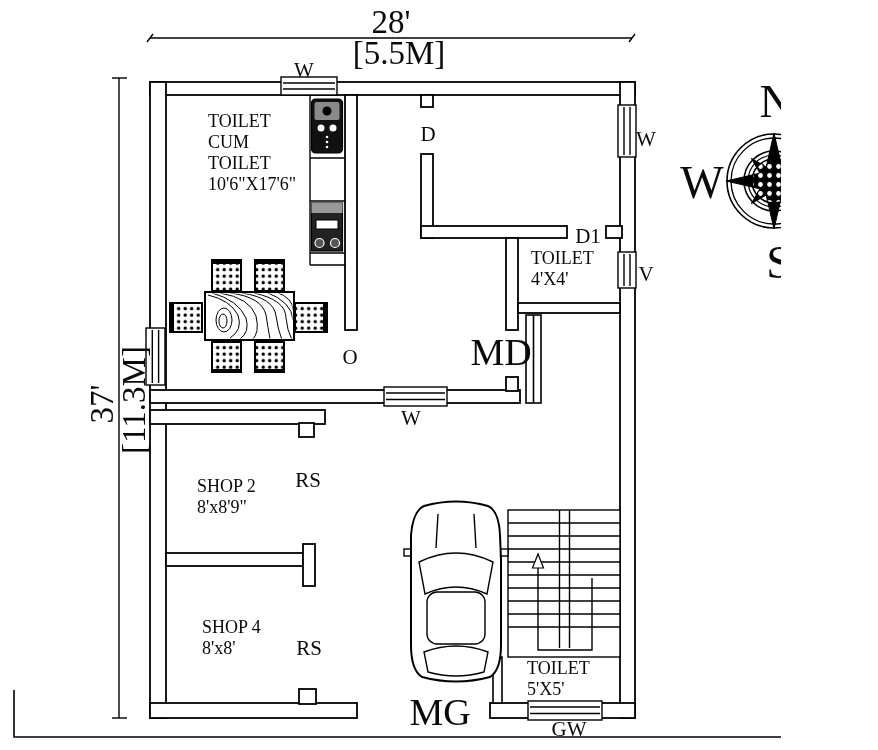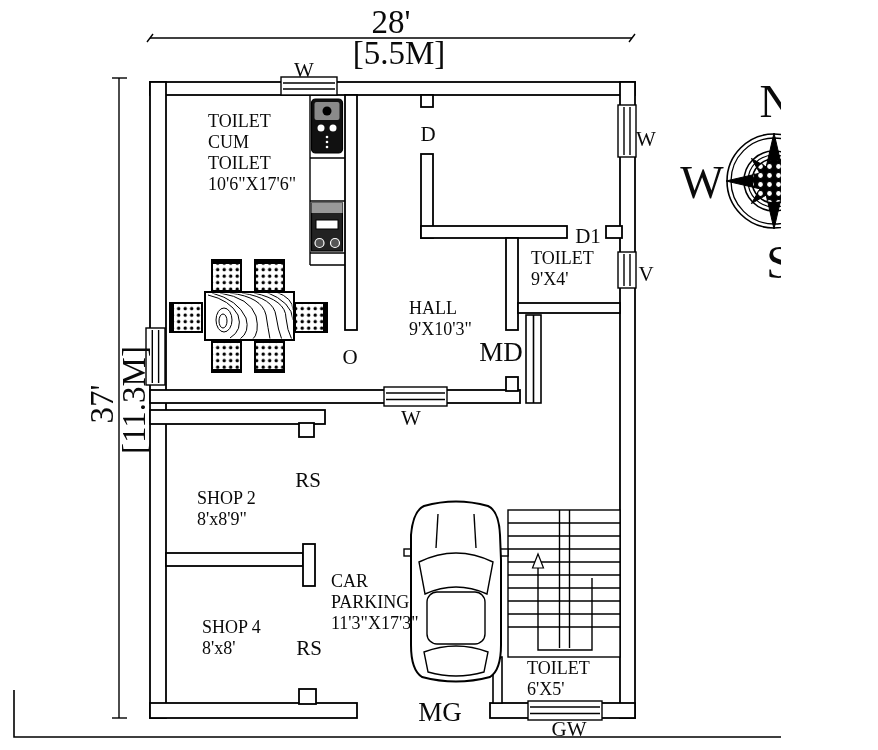--- a/index.html
+++ b/index.html
@@ -4,21 +4,21 @@
 <style>
   html,body{margin:0;padding:0;background:#fff;}
   #stage{position:relative;width:781px;height:750px;background:#fff;overflow:hidden;
          font-family:"Liberation Serif","DejaVu Serif",serif;color:#000;}
   #plan-svg{position:absolute;left:0;top:0;}
   .lbl{position:absolute;white-space:nowrap;color:#0a0a0a;}
   .ctr{transform:translate(-50%,-50%);}
   .rot{transform:translate(-50%,-50%) rotate(-90deg);}
   .f-room{font-size:18px;line-height:21px;}
   .f-marker{font-size:21px;}
-  .f-big{font-size:27px;}
+  .f-big{font-size:38px;}
   .f-dim{font-size:33px;}
   .f-compass{font-size:46px;}
 </style>
 </head>
 <body>
 
 <div id="stage">
 
 <svg id="plan-svg" width="878" height="750" viewBox="0 0 878 750">
   <defs>
@@ -223,47 +223,38 @@
 <div class="lbl f-room" style="left:208px;top:111px">
   <div>TOILET</div>
   <div>CUM</div>
   <div>TOILET</div>
   <div>10'6"X17'6"</div>
 </div>
 
 
 <div class="lbl f-room" style="left:531px;top:248px">
   <div>TOILET</div>
-  <div>9'X4'</div>
-</div>
-
-<div class="lbl f-room" style="left:409px;top:298px">
-  <div>HALL</div>
-  <div>9'X10'3"</div>
-</div>
-
-<div class="lbl f-room" style="left:197px;top:488px">
+  <div>4'X4'</div>
+</div>
+
+
+<div class="lbl f-room" style="left:197px;top:476px">
   <div>SHOP 2</div>
   <div>8'x8'9"</div>
 </div>
 
 <div class="lbl f-room" style="left:202px;top:617px">
   <div>SHOP 4</div>
   <div>8'x8'</div>
 </div>
 
-<div class="lbl f-room" style="left:331px;top:571px">
-  <div>CAR</div>
-  <div>PARKING</div>
-  <div>11'3"X17'3"</div>
-</div>
 
 <div class="lbl f-room" style="left:527px;top:658px">
   <div>TOILET</div>
-  <div>6'X5'</div>
+  <div>5'X5'</div>
 </div>
 
 <div class="lbl f-marker ctr" style="left:304px;top:70px">W</div>
 <div class="lbl f-marker ctr" style="left:428px;top:134px">D</div>
 <div class="lbl f-marker ctr" style="left:646px;top:139px">W</div>
 <div class="lbl f-marker ctr" style="left:588px;top:236px">D1</div>
 <div class="lbl f-marker ctr" style="left:646px;top:274px">V</div>
 <div class="lbl f-marker ctr" style="left:350px;top:357px">O</div>
 <div class="lbl f-big ctr" style="left:501px;top:352px">MD</div>
 <div class="lbl f-marker ctr" style="left:411px;top:418px">W</div>

